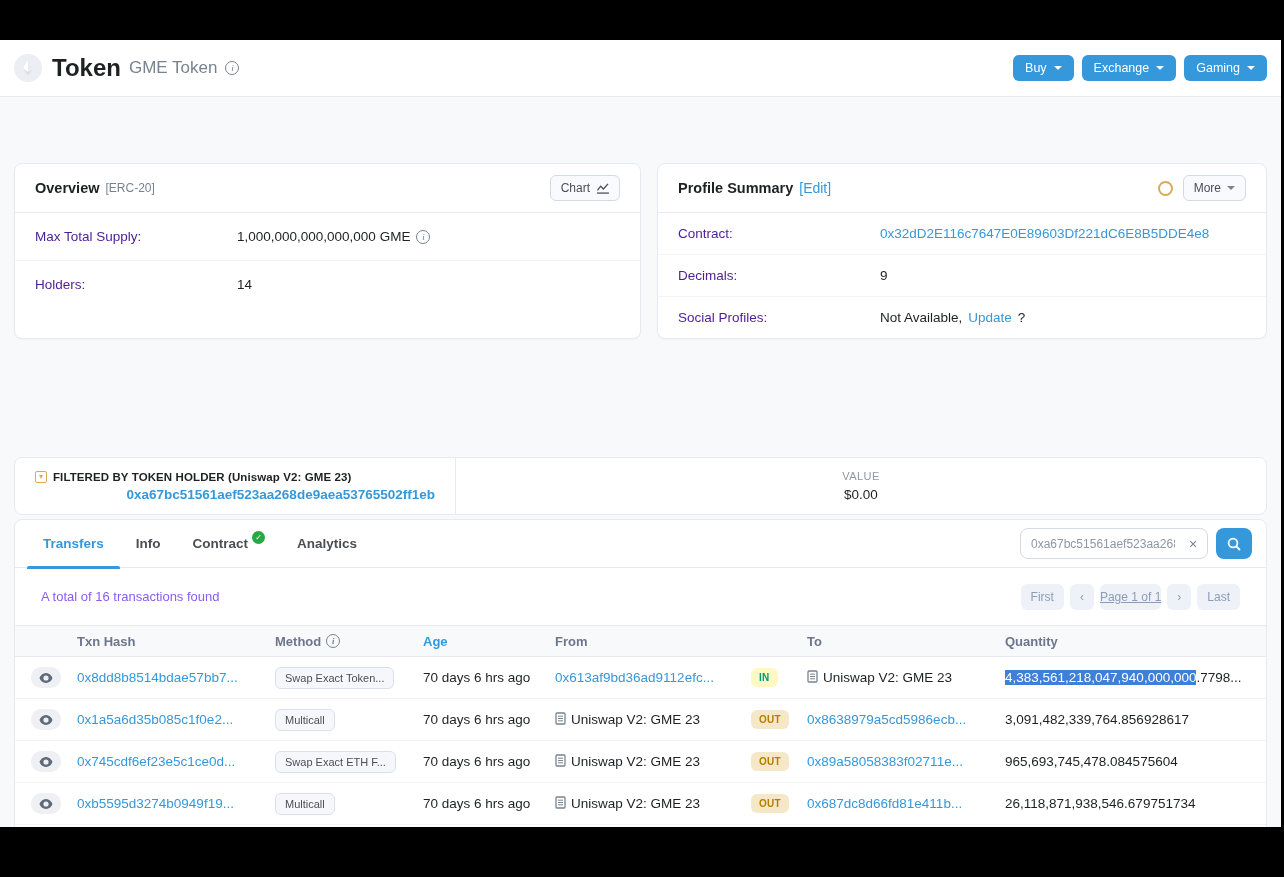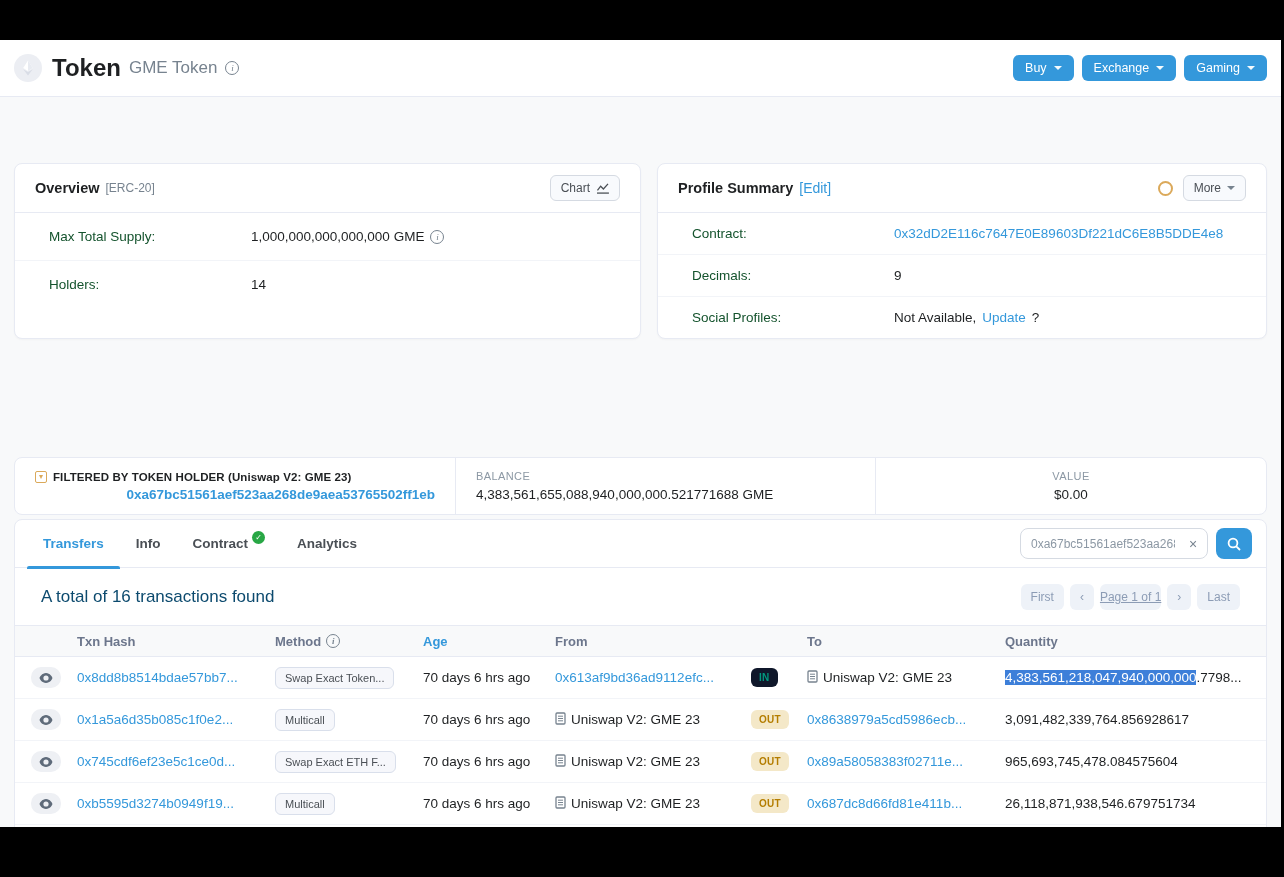--- a/index.html
+++ b/index.html
@@ -65,21 +65,21 @@
     background: #f8fafd; border: 1px solid #d5dae2; border-radius: 6px;
     color: #4a4f55; font-size: 12px; padding: 5px 10px;
     display: inline-flex; align-items: center; gap: 6px; cursor: pointer; font-family: inherit;
   }
   .reputation-ring {
     width: 15px; height: 15px; border-radius: 50%; border: 2px solid #dba95a; display: inline-block;
   }
   .kv-row { display: flex; align-items: center; padding: 13px 20px; border-bottom: 1px solid #f2f4f8; }
   .kv-row:last-child { border-bottom: none; }
   .card.overview .kv-row { padding: 16px 20px; }
-  .kv-label { flex: 0 0 202px; font-size: 13.5px; color: #14532d; margin-left: 14px; }
+  .kv-label { flex: 0 0 202px; font-size: 13.5px; color: #4c1d95; }
   .kv-value { font-size: 13.5px; color: #1e2022; display: flex; align-items: center; gap: 6px; }
   .link { color: #3498db; text-decoration: none; cursor: pointer; }
   
   .filter-bar {
     margin: 118px 14px 0 14px; background: #fff; border: 1px solid #e7eaf3; border-radius: 8px;
     height: 58px; display: flex; align-items: stretch;
   }
   .filter-section { padding: 9px 20px; display: flex; flex-direction: column; justify-content: center; }
   .filter-section.holder { flex: 0 0 440px; }
   .filter-section.balance { flex: 0 0 420px; border-left: 1px solid #e7eaf3; }
@@ -126,21 +126,21 @@
   }
   .clear-btn {
     border: none; background: transparent; color: #77838f; font-size: 14px;
     width: 28px; height: 100%; cursor: pointer; font-family: inherit;
   }
   .search-btn {
     width: 36px; height: 31px; background: #3498db; border: none; border-radius: 8px;
     display: inline-flex; align-items: center; justify-content: center; cursor: pointer;
   }
   .summary-row { display: flex; align-items: center; height: 57px; padding: 0 26px 0 26px; }
-  .summary-text { font-size: 17px; color: #0c4a6e; }
+  .summary-text { font-size: 13px; color: #8b5cf6; }
   .pagination { margin-left: auto; display: flex; gap: 6px; }
   .page-btn {
     background: #eef2f8; color: #8c9cb5; border: none; border-radius: 6px;
     font-size: 12px; padding: 6px 10px; cursor: default; font-family: inherit;
   }
   .page-btn.current { padding: 6px 0; text-decoration: underline; }
   
   .tx-table { width: 100%; }
   .tx-grid {
     display: grid;
@@ -164,21 +164,21 @@
   .method-pill {
     display: inline-block; background: #f6f7fb; border: 1px solid #d9dfeb; border-radius: 6px;
     font-size: 11px; color: #4a4f55; padding: 4px 9px; white-space: nowrap; cursor: default;
   }
   .age-text { color: #1e2022; white-space: nowrap; }
   .contract-name { display: inline-flex; align-items: flex-start; gap: 5px; color: #1e2022; white-space: nowrap; }
   .dir-badge {
     display: inline-block; font-size: 10px; font-weight: 700; border-radius: 6px;
     padding: 4px 8px; letter-spacing: .3px;
   }
-  .dir-badge.in { background: #0f172a; color: #02977e; }
+  .dir-badge.in { background: #fef9c3; color: #02977e; }
   .dir-badge.out { background: #f4e8c8; color: #b47d00; }
   .qty { color: #1e2022; white-space: nowrap; overflow: hidden; }
   .qty-selected { background: #3d7fd9; color: #fff; }
   svg { display: block; }
 </style>
 </head>
 <body>
 
 <div class="screen">
 
@@ -273,24 +273,20 @@
   </div>
 
   <div class="filter-bar">
     <div class="filter-section holder">
       <span class="filter-title">
         <span class="filter-icon-box">▾</span>
         <span>FILTERED BY TOKEN HOLDER (Uniswap V2: GME 23)</span>
       </span>
       <a class="link filter-address">0xa67bc51561aef523aa268de9aea53765502ff1eb</a>
     </div>
-    <div class="filter-section balance">
-      <span class="mini-label">BALANCE</span>
-      <span class="mini-value">4,383,561,655,088,940,000,000.521771688 GME</span>
-    </div>
     <div class="filter-section value">
       <span class="mini-label">VALUE</span>
       <span class="mini-value">$0.00</span>
     </div>
   </div>
 
   <div class="transfers-card">
 
     <div class="tabs-row">
       <div class="tab active">

